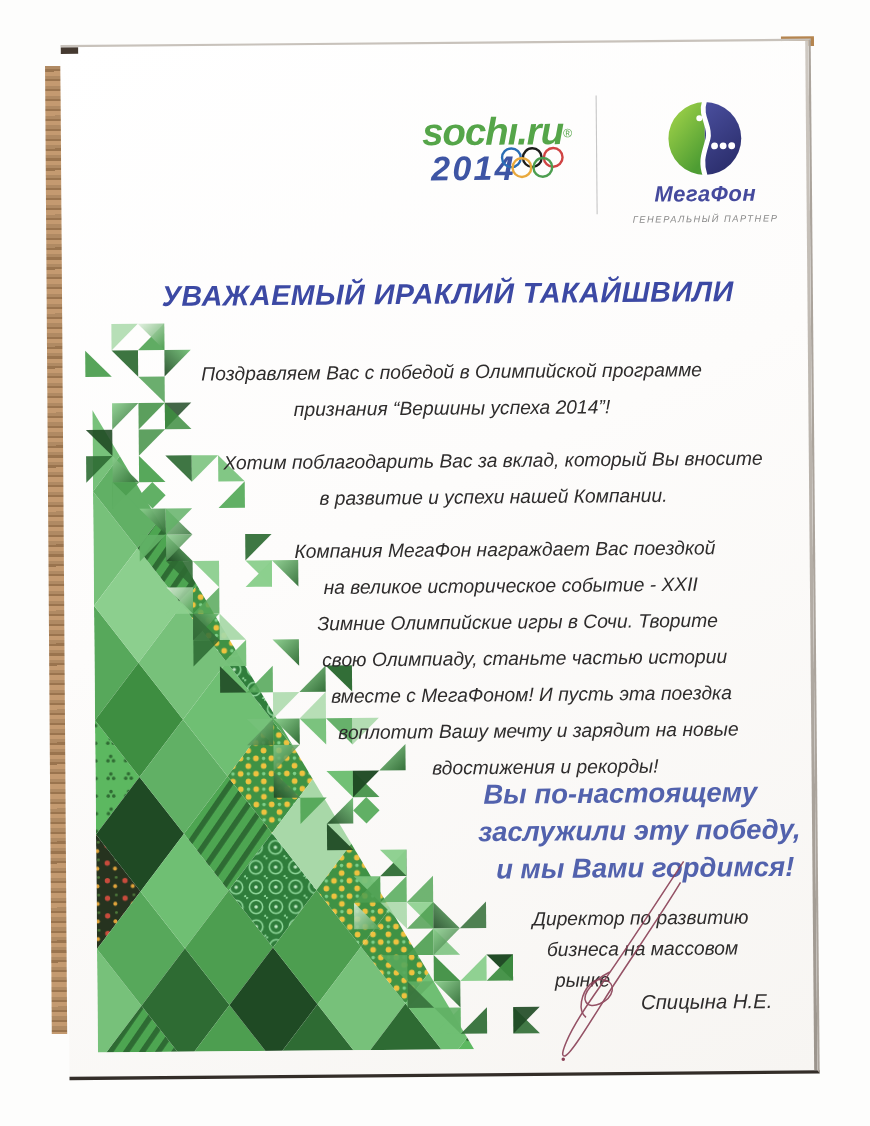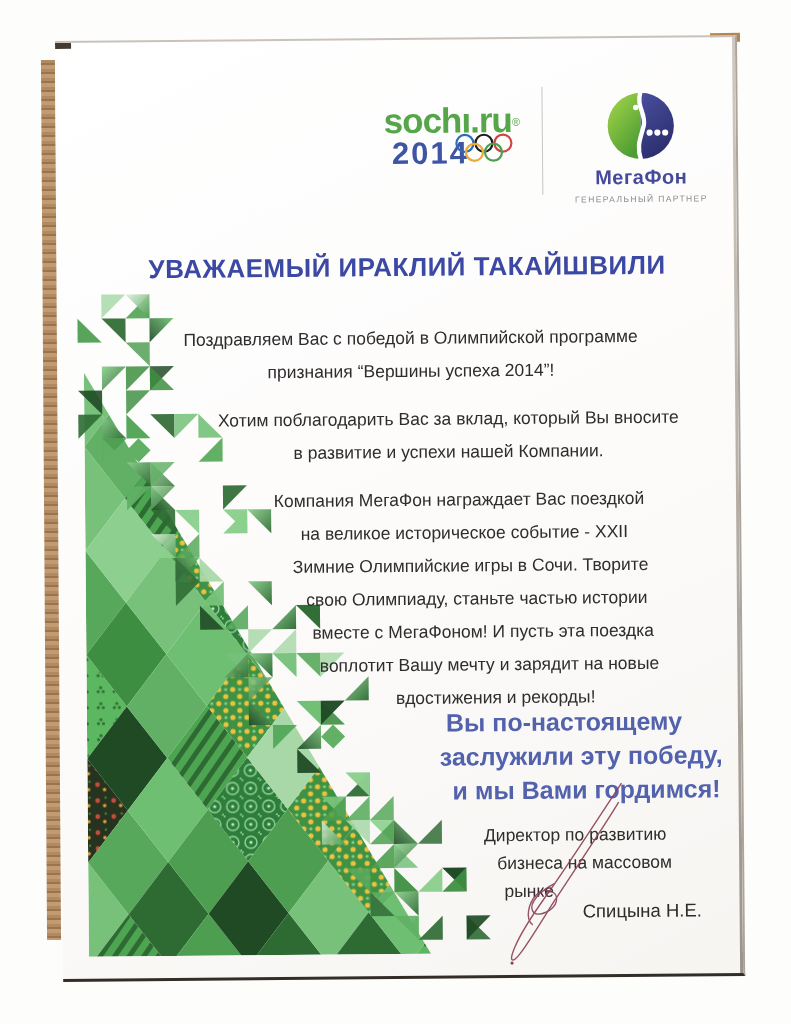--- a/index.html
+++ b/index.html
@@ -1,17 +1,17 @@
 <!DOCTYPE html>
 <html><head>
 <meta charset="utf-8">
 <style>
   html,body{margin:0;padding:0;}
   .photo{position:relative;width:791px;height:1024px;background:#fdfdfc;overflow:hidden;
-         font-family:"Liberation Sans","DejaVu Sans",sans-serif;}
+         font-family:"Liberation Sans","DejaVu Sans",sans-serif;font-style:italic;}
   
   .wood{position:absolute;left:44px;top:60px;width:14px;height:880px;
         background:repeating-linear-gradient(180deg,#b08a63 0 3px,#9a744e 3px 5px,#c49a70 5px 9px);
         transform:rotate(-0.4deg);}
   .wood-cap{position:absolute;left:710px;top:33px;width:30px;height:9px;background:#b5854f;transform:rotate(-0.6deg);}
   
   .paper{position:absolute;left:55px;top:41px;width:680px;height:936px;
          transform:rotate(-0.5deg);transform-origin:0 0;
          background:linear-gradient(155deg,#ffffff 0%,#fdfcfb 45%,#f7f5f2 100%);
          border-top:2px solid #c8c2bb;border-right:2px solid #aba49c;border-bottom:3px solid #332d28;

